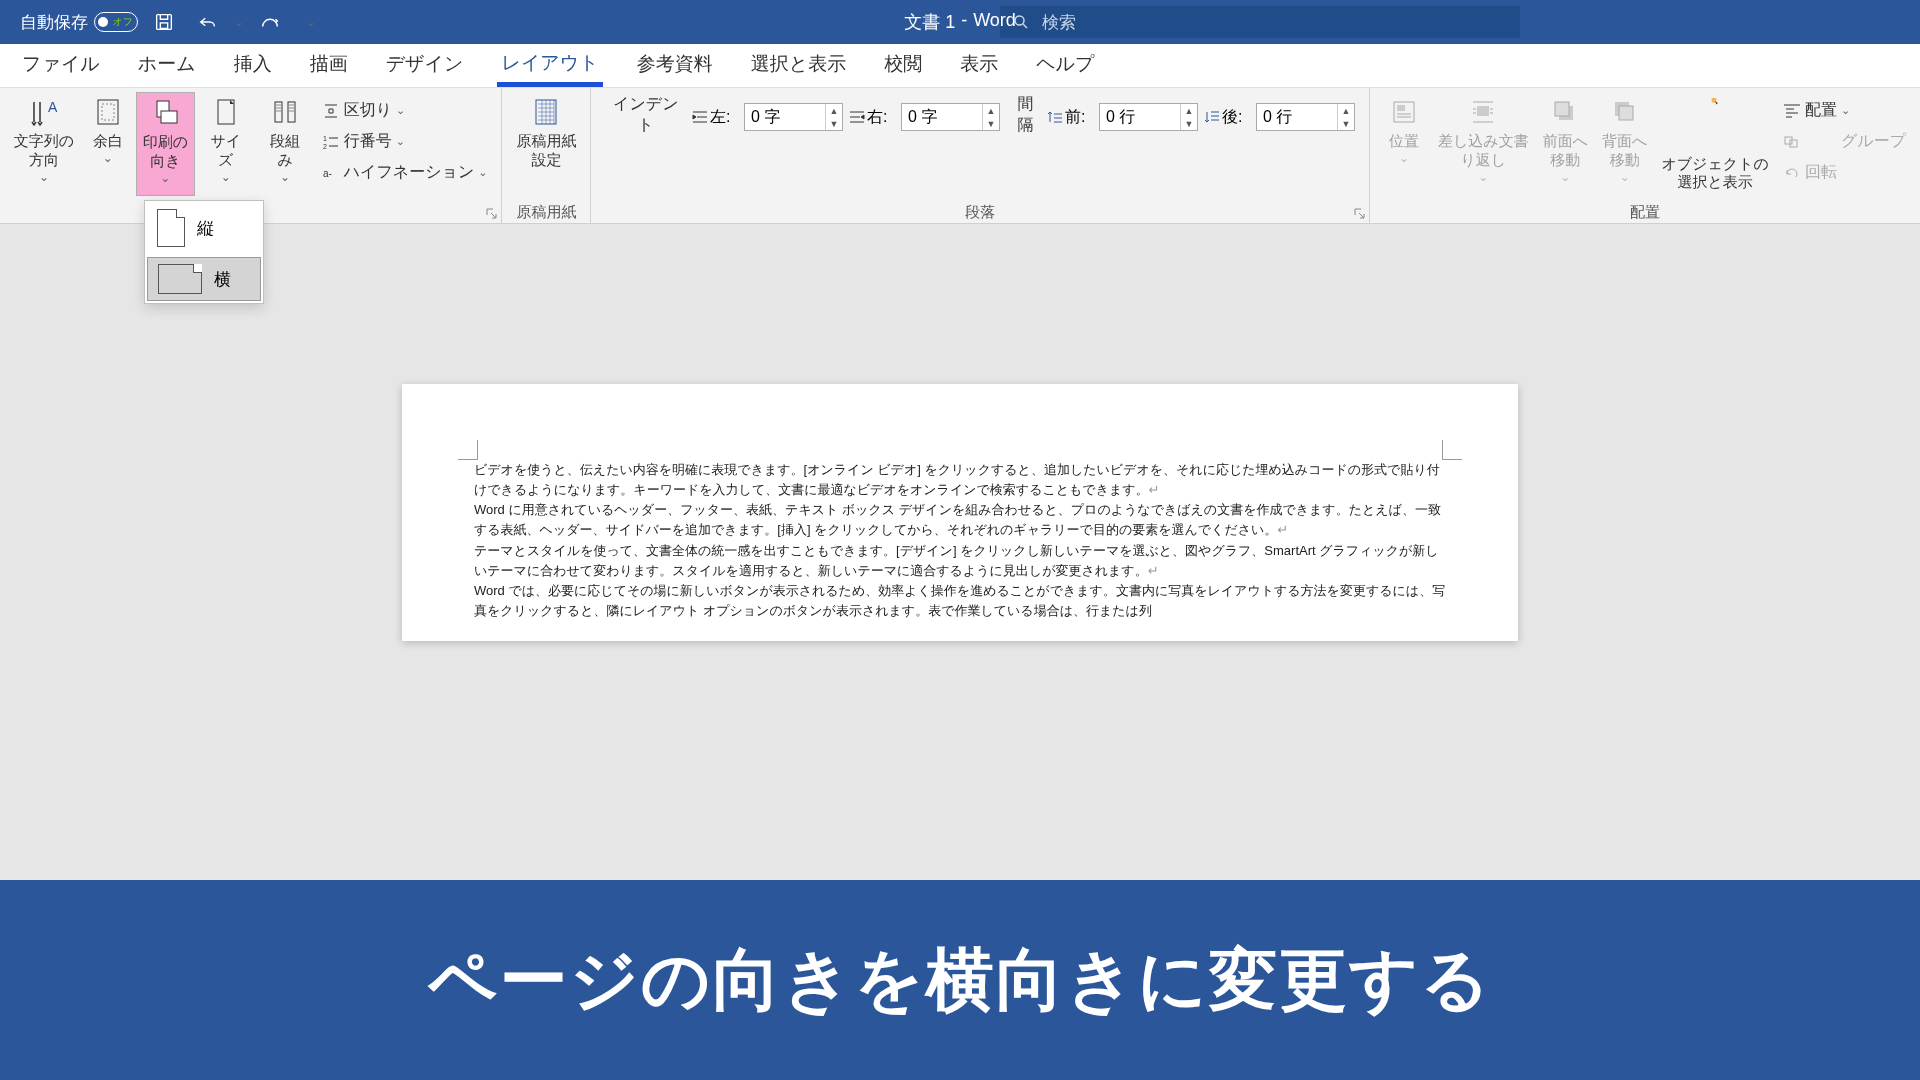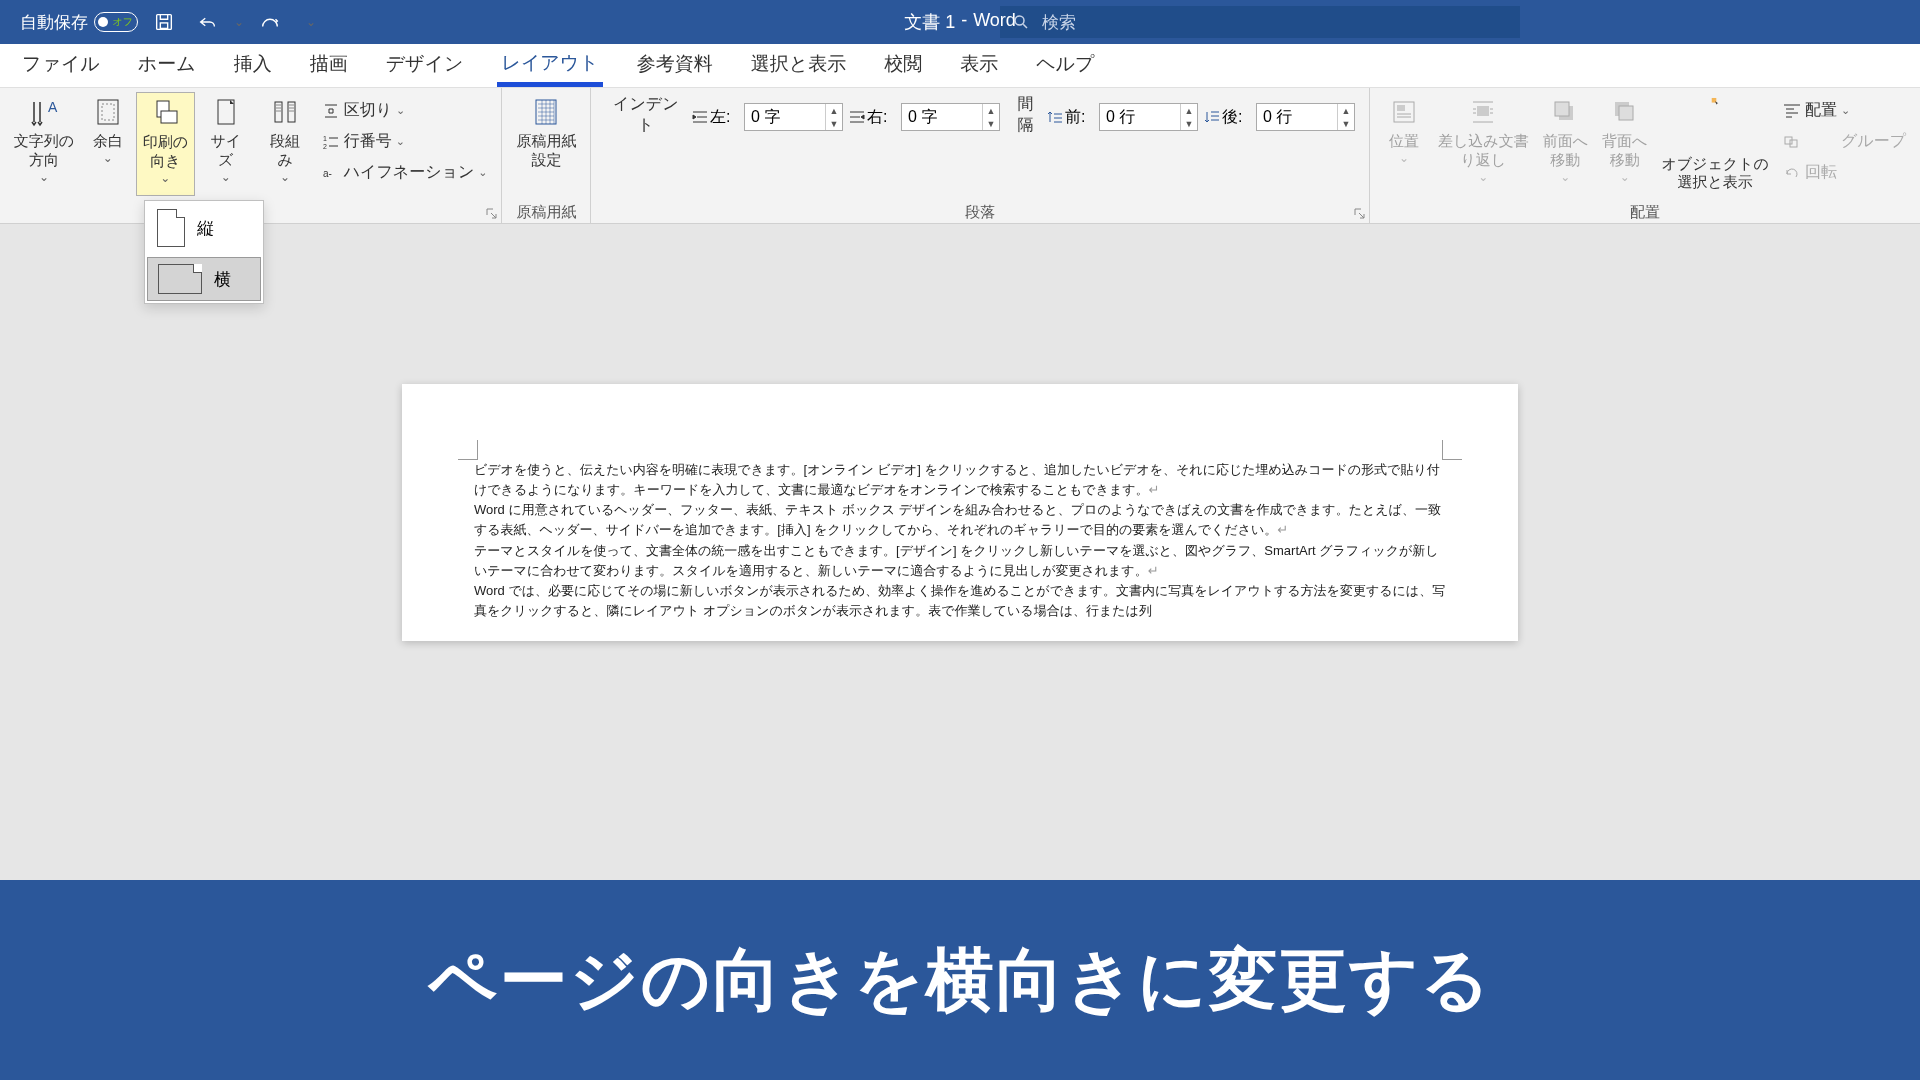--- a/index.html
+++ b/index.html
@@ -23,21 +23,21 @@
 .tabs { background: #fff; height: 44px; display: flex; align-items: flex-end; padding-left: 18px; gap: 30px; border-bottom: 1px solid #e0e0e0; }
 .tab { font-size: 19px; color: #333; padding: 10px 4px; cursor: pointer; }
 .tab.active { color: #2b579a; border-bottom: 5px solid #1d4ed8; padding-bottom: 6px; }
 
 
 .ribbon { background: #f3f3f3; height: 136px; display: flex; border-bottom: 1px solid #d0d0d0; }
 .group { border-right: 1px solid #d0d0d0; padding: 4px 8px 2px; display: flex; flex-direction: column; position: relative; }
 .group-content { flex: 1; display: flex; align-items: flex-start; gap: 2px; }
 .group-label { text-align: center; font-size: 15px; color: #555; padding: 2px 0; height: 20px; }
 .big-btn { display: flex; flex-direction: column; align-items: center; justify-content: flex-start; padding: 4px 6px; min-width: 52px; height: 104px; cursor: pointer; }
-.big-btn.highlighted { background: #fef9c3; border: 1px solid #b0b0b0; }
+.big-btn.highlighted { background: #f9a8d4; border: 1px solid #b0b0b0; }
 .big-btn-icon { width: 32px; height: 32px; margin-bottom: 4px; }
 .big-btn-label { font-size: 15px; color: #333; text-align: center; line-height: 1.25; }
 .big-btn-label.disabled { color: #a0a0a0; }
 .dropdown-chevron { font-size: 12px; color: #666; }
 .small-btn-col { display: flex; flex-direction: column; gap: 2px; padding-top: 4px; }
 .small-btn { display: flex; align-items: center; gap: 4px; font-size: 16px; color: #333; padding: 4px 6px; cursor: pointer; white-space: nowrap; }
 .small-btn .chev { color: #666; font-size: 11px; }
 .dialog-launcher { position: absolute; right: 2px; bottom: 2px; width: 14px; height: 14px; }
 .dialog-launcher svg { stroke: #888; fill: none; }
 

